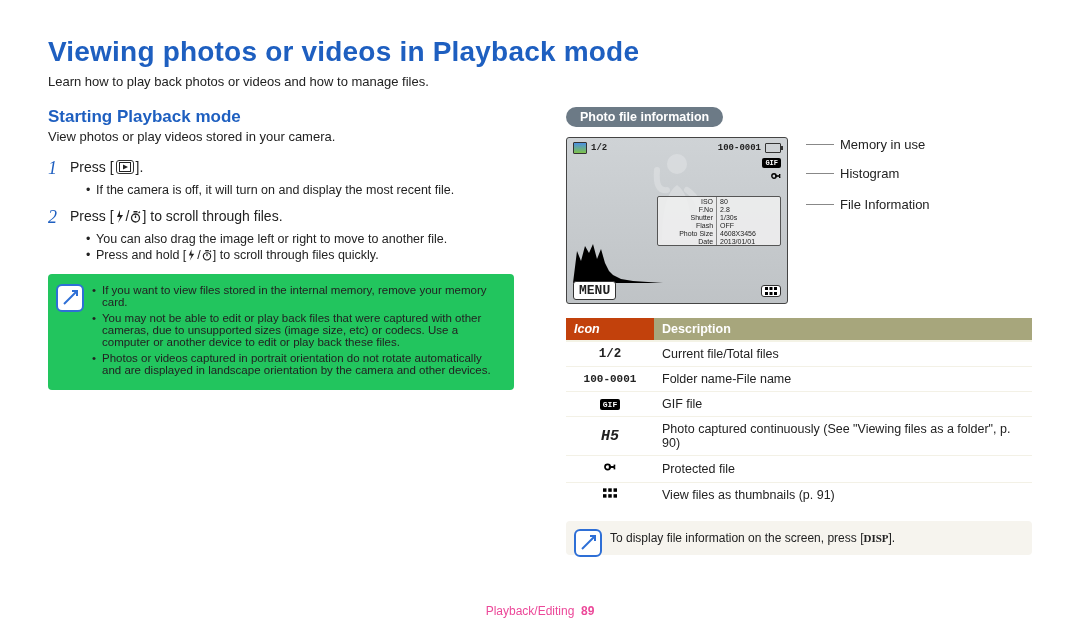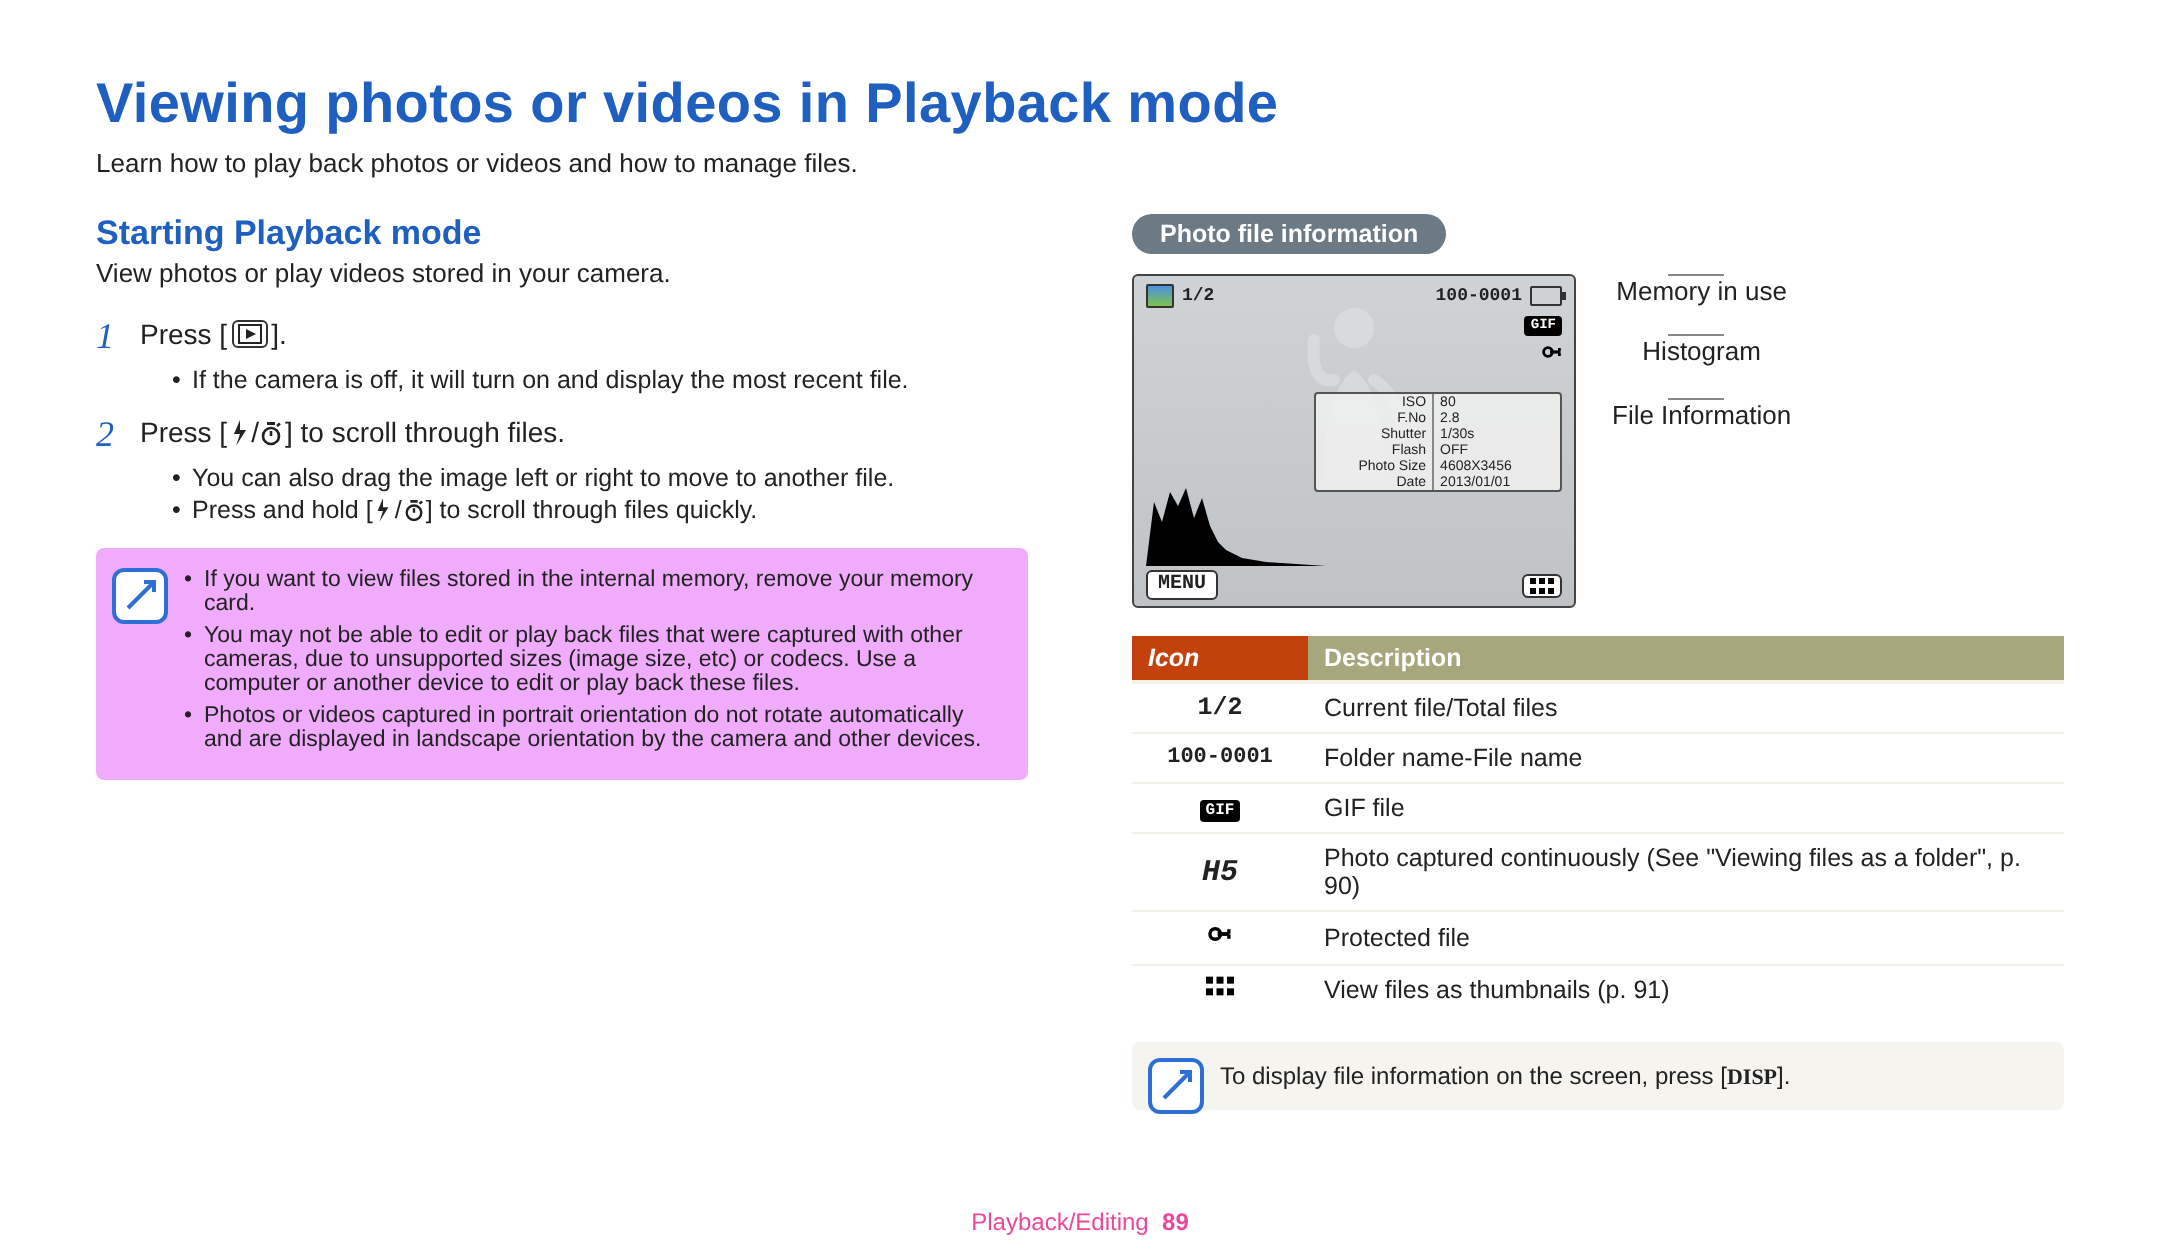--- a/index.html
+++ b/index.html
@@ -12,21 +12,21 @@
 .section-desc { margin:0 0 14px 0; }
 .step { display:flex; align-items:flex-start; margin-bottom:4px; }
 .step-num { color:#1e5fc0; font-style:italic; font-family: Georgia, 'Times New Roman', serif; font-size:18px; width:22px; }
 .step-text { font-size:14px; padding-top:1px; }
 .btn-square { display:inline-block; vertical-align:-2px; border:1px solid #333; border-radius:3px; padding:1px 2px; line-height:0; margin:0 2px; }
 .btn-square svg { display:block; }
 .glyph { display:inline-block; vertical-align:-2px; margin:0 1px; }
 ul.sub { list-style:none; padding-left:38px; margin:2px 0 10px 0; }
 ul.sub li { position:relative; padding-left:10px; margin-bottom:2px; font-size:12.5px; }
 ul.sub li::before { content:"•"; position:absolute; left:0; top:0; }
-.note-box { background:#f0abfc; border-radius:4px; padding:10px 12px 10px 44px; position:relative; font-size:11.5px; margin-top:4px; }
+.note-box { background:#22c55e; border-radius:4px; padding:10px 12px 10px 44px; position:relative; font-size:11.5px; margin-top:4px; }
 .note-box .note-icon { position:absolute; left:8px; top:10px; }
 .note-box ul { list-style:none; padding:0; margin:0; }
 .note-box li { position:relative; padding-left:10px; margin-bottom:4px; }
 .note-box li::before { content:"•"; position:absolute; left:0; top:0; }
 .note-icon-box { width:24px; height:24px; border:2px solid #2e6fd6; border-radius:6px; display:flex; align-items:center; justify-content:center; background:#fff; }
 .note-icon-box svg { display:block; }
 .pill { display:inline-block; background:#6c7a86; color:#ffffff; border-radius:12px; padding:3px 14px; font-size:12.5px; font-weight:600; margin-bottom:10px; }
 .screen-row { display:flex; align-items:flex-start; gap:18px; margin-bottom:14px; }
 .camera-screen { width:220px; height:165px; border:1px solid #444; border-radius:3px; background:linear-gradient(#cfd3d6,#bfc3c6); position:relative; flex:0 0 auto; }
 .topbar { position:absolute; top:4px; left:6px; right:6px; display:flex; justify-content:space-between; align-items:center; font-family: "Courier New", monospace; font-weight:700; font-size:9px; }
@@ -39,24 +39,24 @@
 .gif-badge { font-family:"Courier New",monospace; font-weight:700; font-size:7px; background:#000; color:#fff; border-radius:2px; padding:1px 3px; }
 .lock-ico { font-size:10px; }
 .person-sil { position:absolute; top:12px; left:50%; transform:translateX(-50%); width:60px; height:90px; }
 .person-sil svg { width:100%; height:100%; opacity:.5; }
 .info-box { position:absolute; right:6px; top:58px; width:122px; background:rgba(240,240,240,.85); border:1px solid #555; border-radius:2px; font-size:7px; font-family:Arial,sans-serif; }
 .info-box table { width:100%; border-collapse:collapse; }
 .info-box td { padding:.5px 3px; white-space:nowrap; }
 .info-box td:first-child { text-align:right; width:48%; border-right:1px solid #888; }
 .histo { position:absolute; left:6px; bottom:20px; width:90px; height:42px; }
 .bottombar { position:absolute; bottom:3px; left:6px; right:6px; display:flex; justify-content:space-between; align-items:center; }
-.menu-btn { border:1px solid #333; border-radius:3px; font-size:10px; font-weight:700; font-family:"Courier New",monospace; padding:1px 5px; background:#fff; }
+.menu-btn { border:1px solid #333; border-radius:3px; font-size:13px; font-weight:700; font-family:"Courier New",monospace; padding:1px 5px; background:#fff; }
 .thumb-btn { border:1px solid #333; border-radius:3px; padding:1px 3px; background:#fff; display:flex; align-items:center; }
 .callouts { font-size:13px; }
-.callouts .callout { display:flex; align-items:center; margin-bottom:14px;flex-direction:column; }
+.callouts .callout { display:flex; align-items:center; margin-bottom:14px; }
 .callouts .line { width:28px; height:1px; background:#888; margin-right:6px; }
 .tbl { width:100%; border-collapse:collapse; font-size:12.5px; }
 .tbl thead th { background:#c2410c; color:#fff; text-align:left; font-weight:600; font-style:italic; padding:4px 8px; border-bottom:2px solid #f4f3e6; }
 .tbl thead th:first-child { width:72px; font-style:italic; }
 .tbl thead th:nth-child(2) { font-style:normal; color:#fff; background:#a7a67c;}
 .tbl thead .ih { color:#fff; font-style:italic; }
 .tbl thead .dh { color:#f7e9b7; font-weight:700; font-style:normal; }
 .tbl tbody td { padding:5px 8px; border-bottom:1px solid #f3f1e6; vertical-align:middle; }
 .tbl tbody tr:last-child td { border-bottom:none; }
 .icon-cell { text-align:center; font-family:"Courier New",monospace; font-weight:700; }

